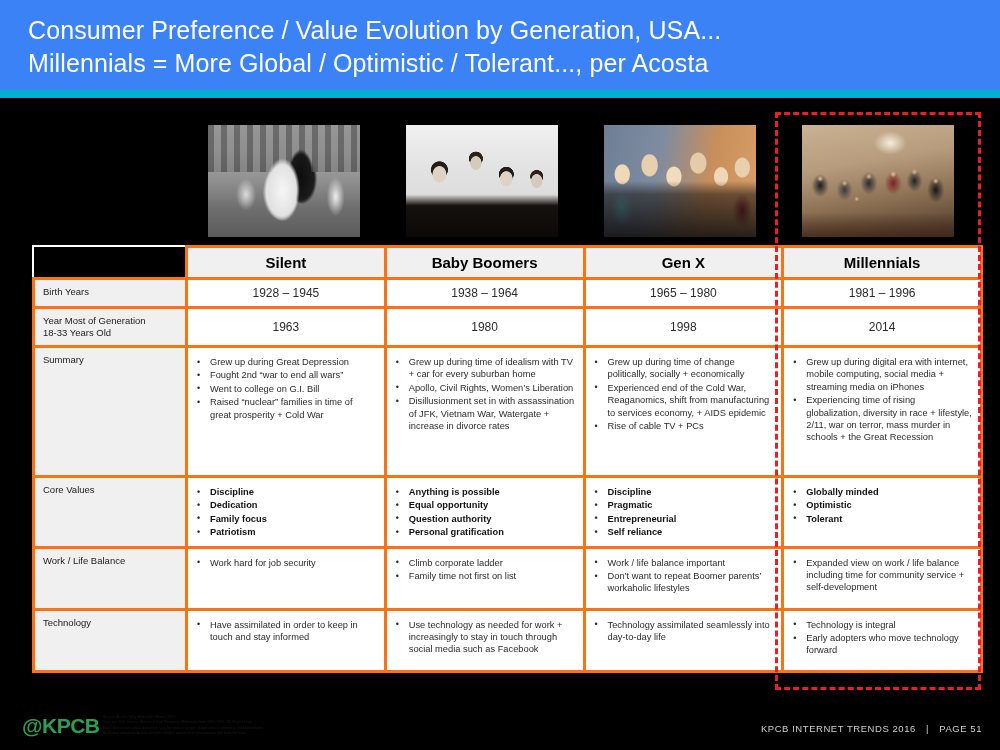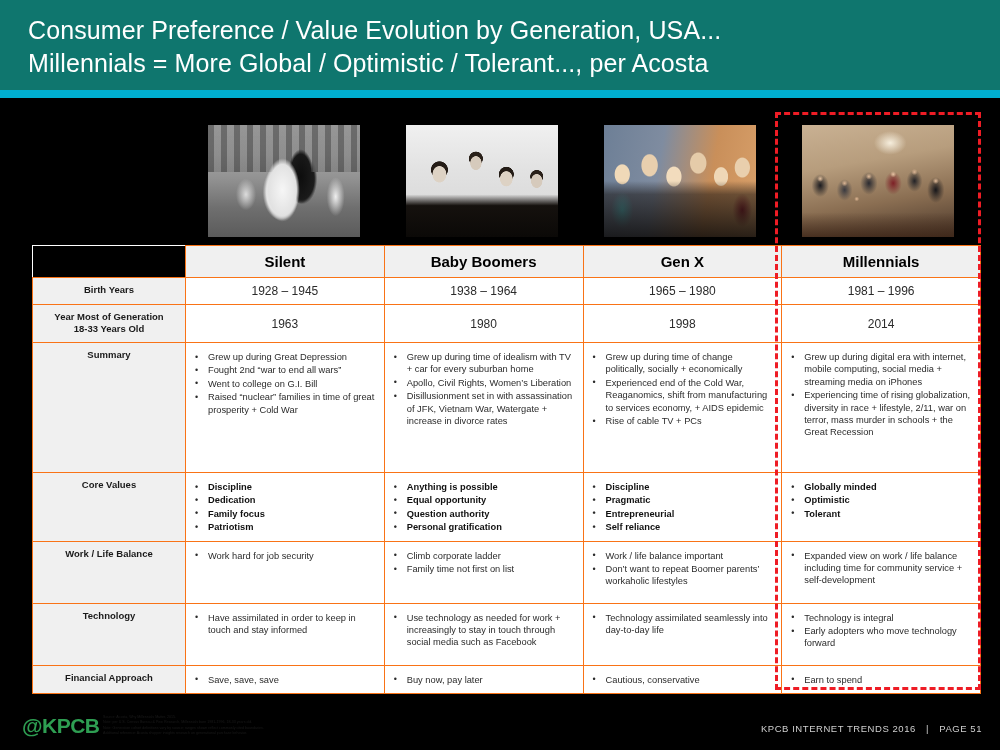--- a/index.html
+++ b/index.html
@@ -12,21 +12,21 @@
     overflow: hidden;
     position: relative;
   }
 
   
   .slide-header {
     position: absolute;
     top: 0; left: 0;
     width: 1000px;
     height: 90px;
-    background: #0f766e;
+    background: #3b82f6;
     padding: 14px 0 0 28px;
   }
   .slide-header .title-line {
     color: #ffffff;
     font-size: 25px;
     font-weight: 400;
     line-height: 33px;
     letter-spacing: 0.1px;
     white-space: nowrap;
   }
@@ -185,43 +185,43 @@
     width: 948px;
     border-collapse: collapse;
     table-layout: fixed;
     background: #ffffff;
     z-index: 3;
   }
   .gen-table col.c-label { width: 153px; }
   .gen-table col.c-gen   { width: 198.75px; }
 
   .gen-table th, .gen-table td {
-    border: 1px solid #f97316;
+    border: 3px solid #f97316;
     vertical-align: top;
     padding: 6px 8px 6px 8px;
   }
   .gen-table thead th {
     background: #f0f0f0;
     text-align: center;
     vertical-align: middle;
     font-size: 15px;
     font-weight: bold;
     color: #000;
     height: 32px;
     padding: 4px;
   }
   .gen-table thead th.corner {
     background: #000000;
     border: none;
   }
   .row-label {
     background: #f0f0f0;
-    text-align: center;
+    text-align: left;
     font-size: 9.5px;
-    font-weight: bold;
+    font-weight: normal;
     color: #1a1a1a;
     padding-top: 9px;
     line-height: 12px;
   }
   .cell-center {
     text-align: center;
     font-size: 12px;
     color: #2b2b2b;
     vertical-align: middle;
     padding-top: 8px;
@@ -467,43 +467,20 @@
           </ul>
         </td>
       <td>
           <ul class="bullets">
             <li>Technology is integral</li>
             <li>Early adopters who move technology forward</li>
           </ul>
         </td>
     </tr>
 
-    <tr class="r-fin">
-      <th class="row-label">Financial Approach</th>
-      <td>
-          <ul class="bullets">
-            <li>Save, save, save</li>
-          </ul>
-        </td>
-      <td>
-          <ul class="bullets">
-            <li>Buy now, pay later</li>
-          </ul>
-        </td>
-      <td>
-          <ul class="bullets">
-            <li>Cautious, conservative</li>
-          </ul>
-        </td>
-      <td>
-          <ul class="bullets">
-            <li>Earn to spend</li>
-          </ul>
-        </td>
-    </tr>
 
   </tbody>
 </table>
 
 <div class="kpcb-logo">@KPCB</div>
 <div class="source-note">
     <div>Source: Acosta, Why Millennials Matter, 2015.</div>
     <div>Note: per U.S. Census Bureau &amp; Pew Research, Millennials born 1981-1996, 18-33 years old.</div>
     <div>Note: Generation cohort definitions vary by source; ranges shown reflect commonly cited boundaries.</div>
     <div>Additional reference: Acosta shopper insights research on generational purchase behavior.</div>

